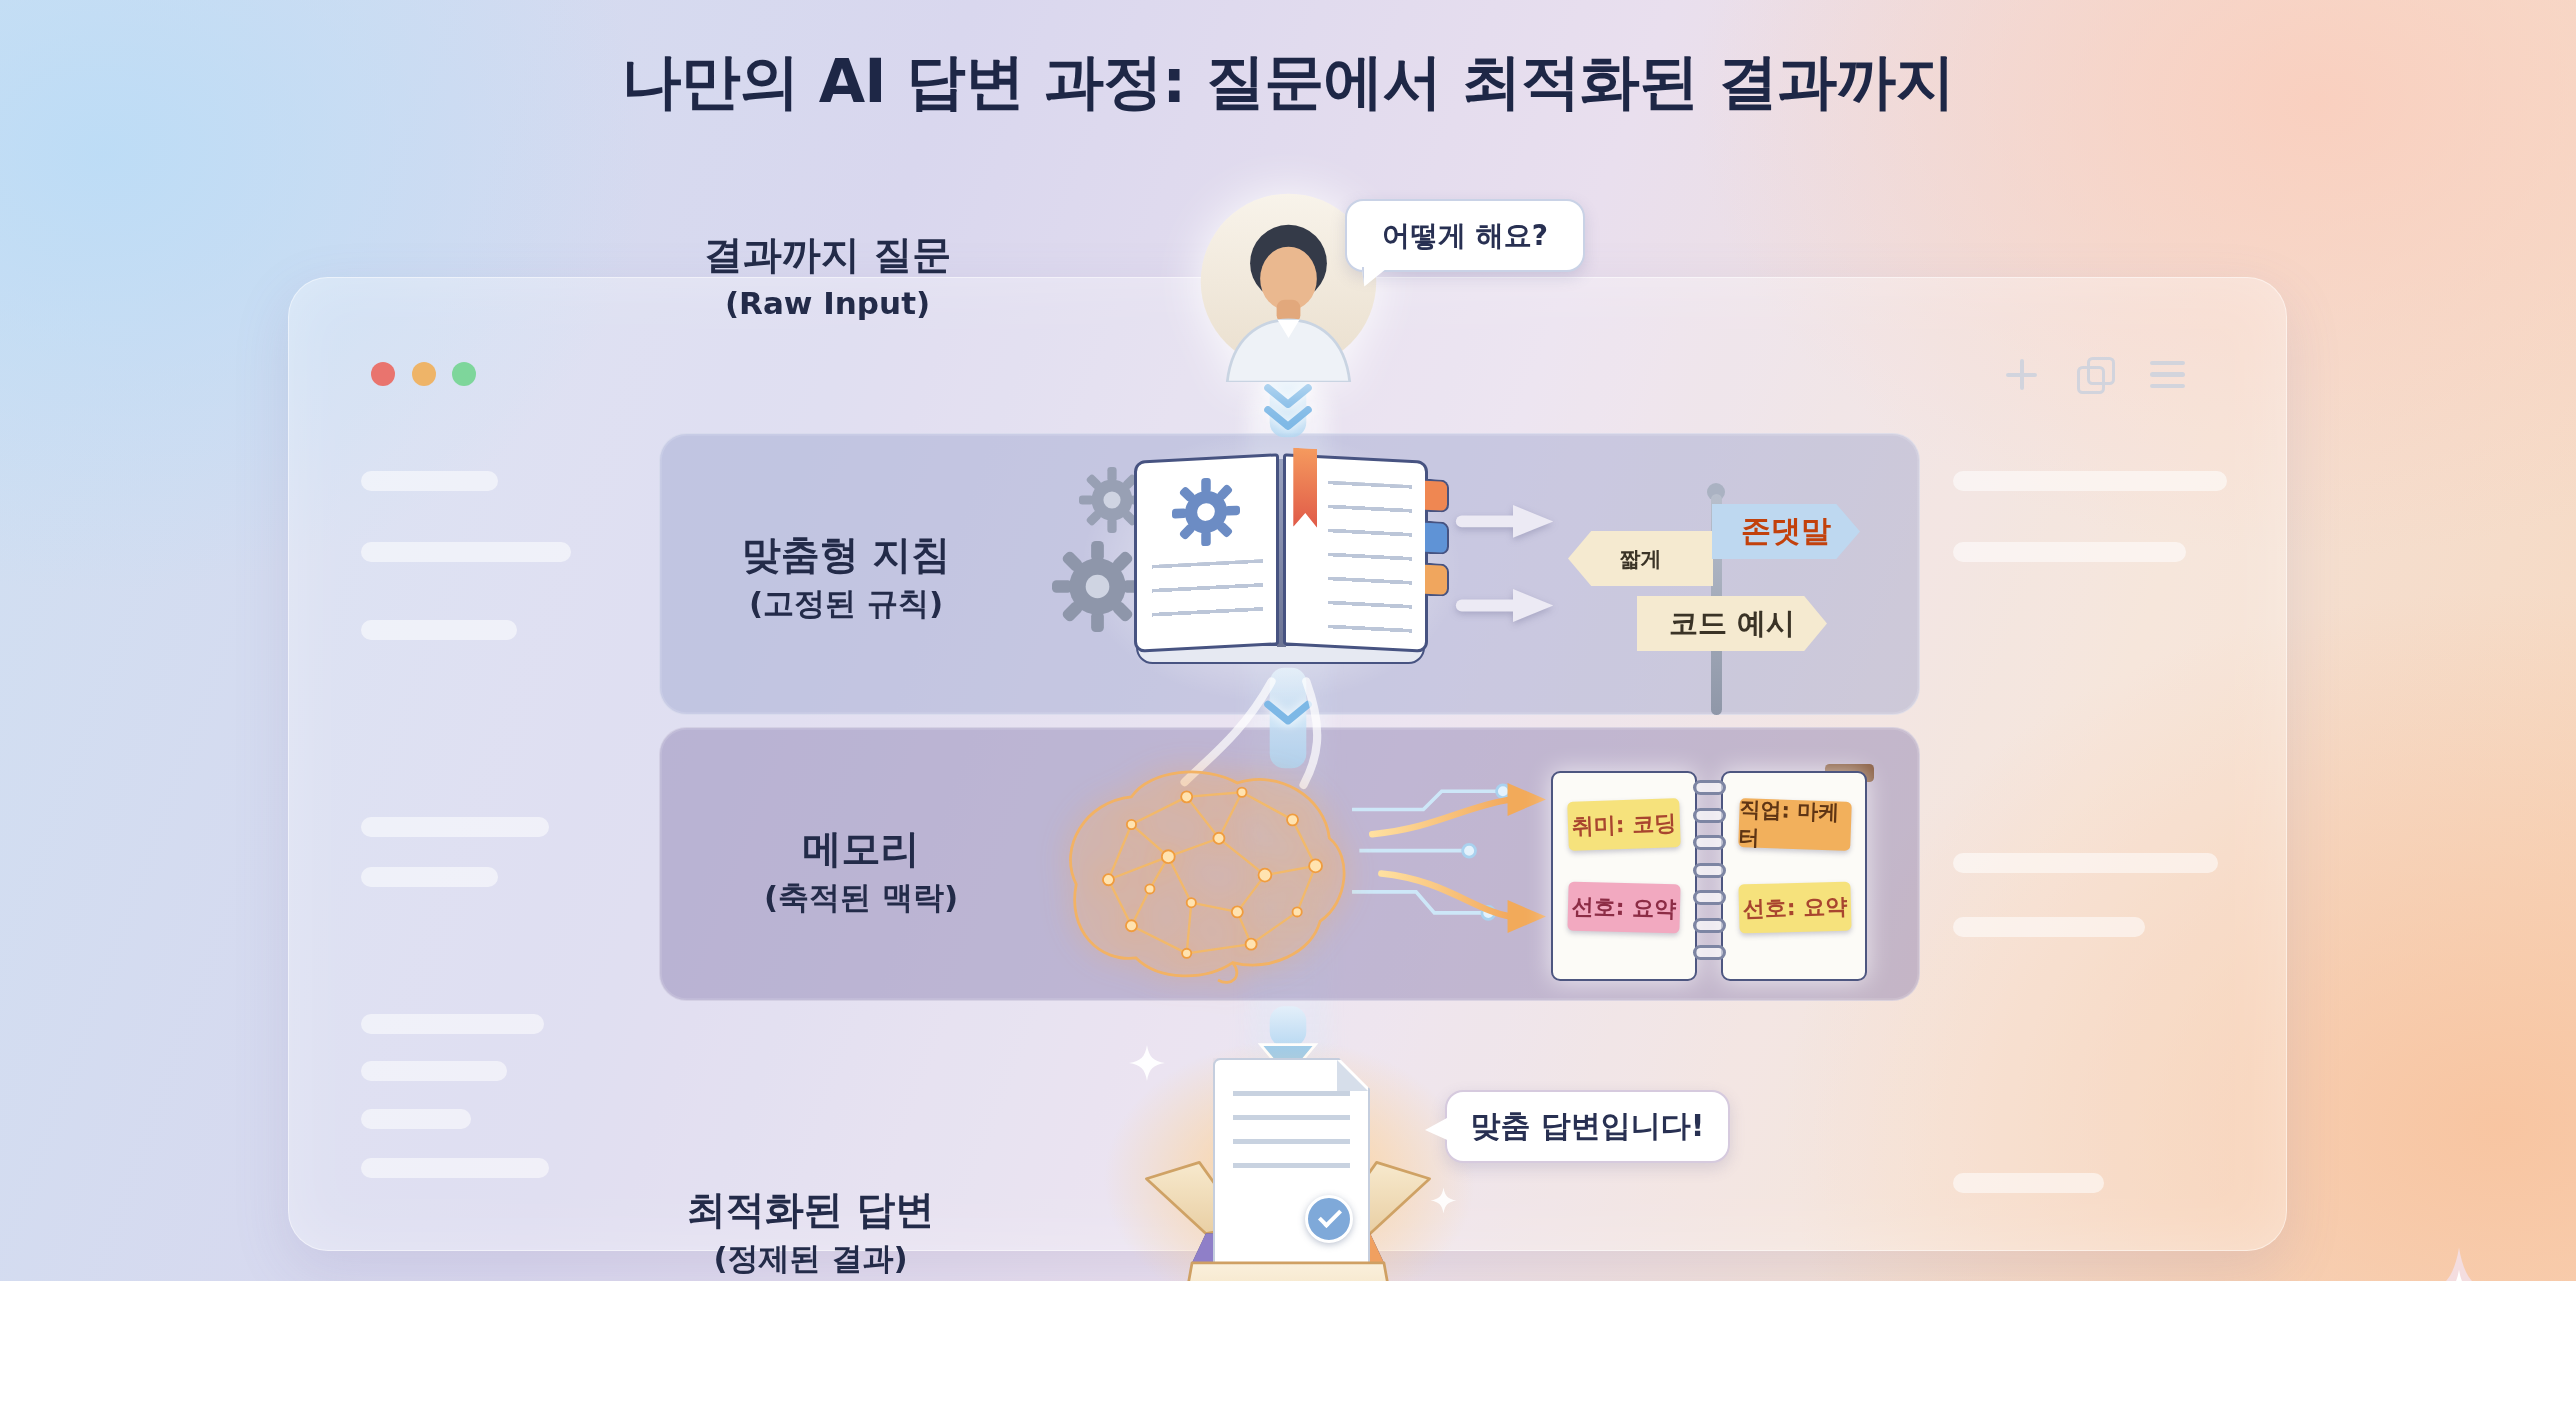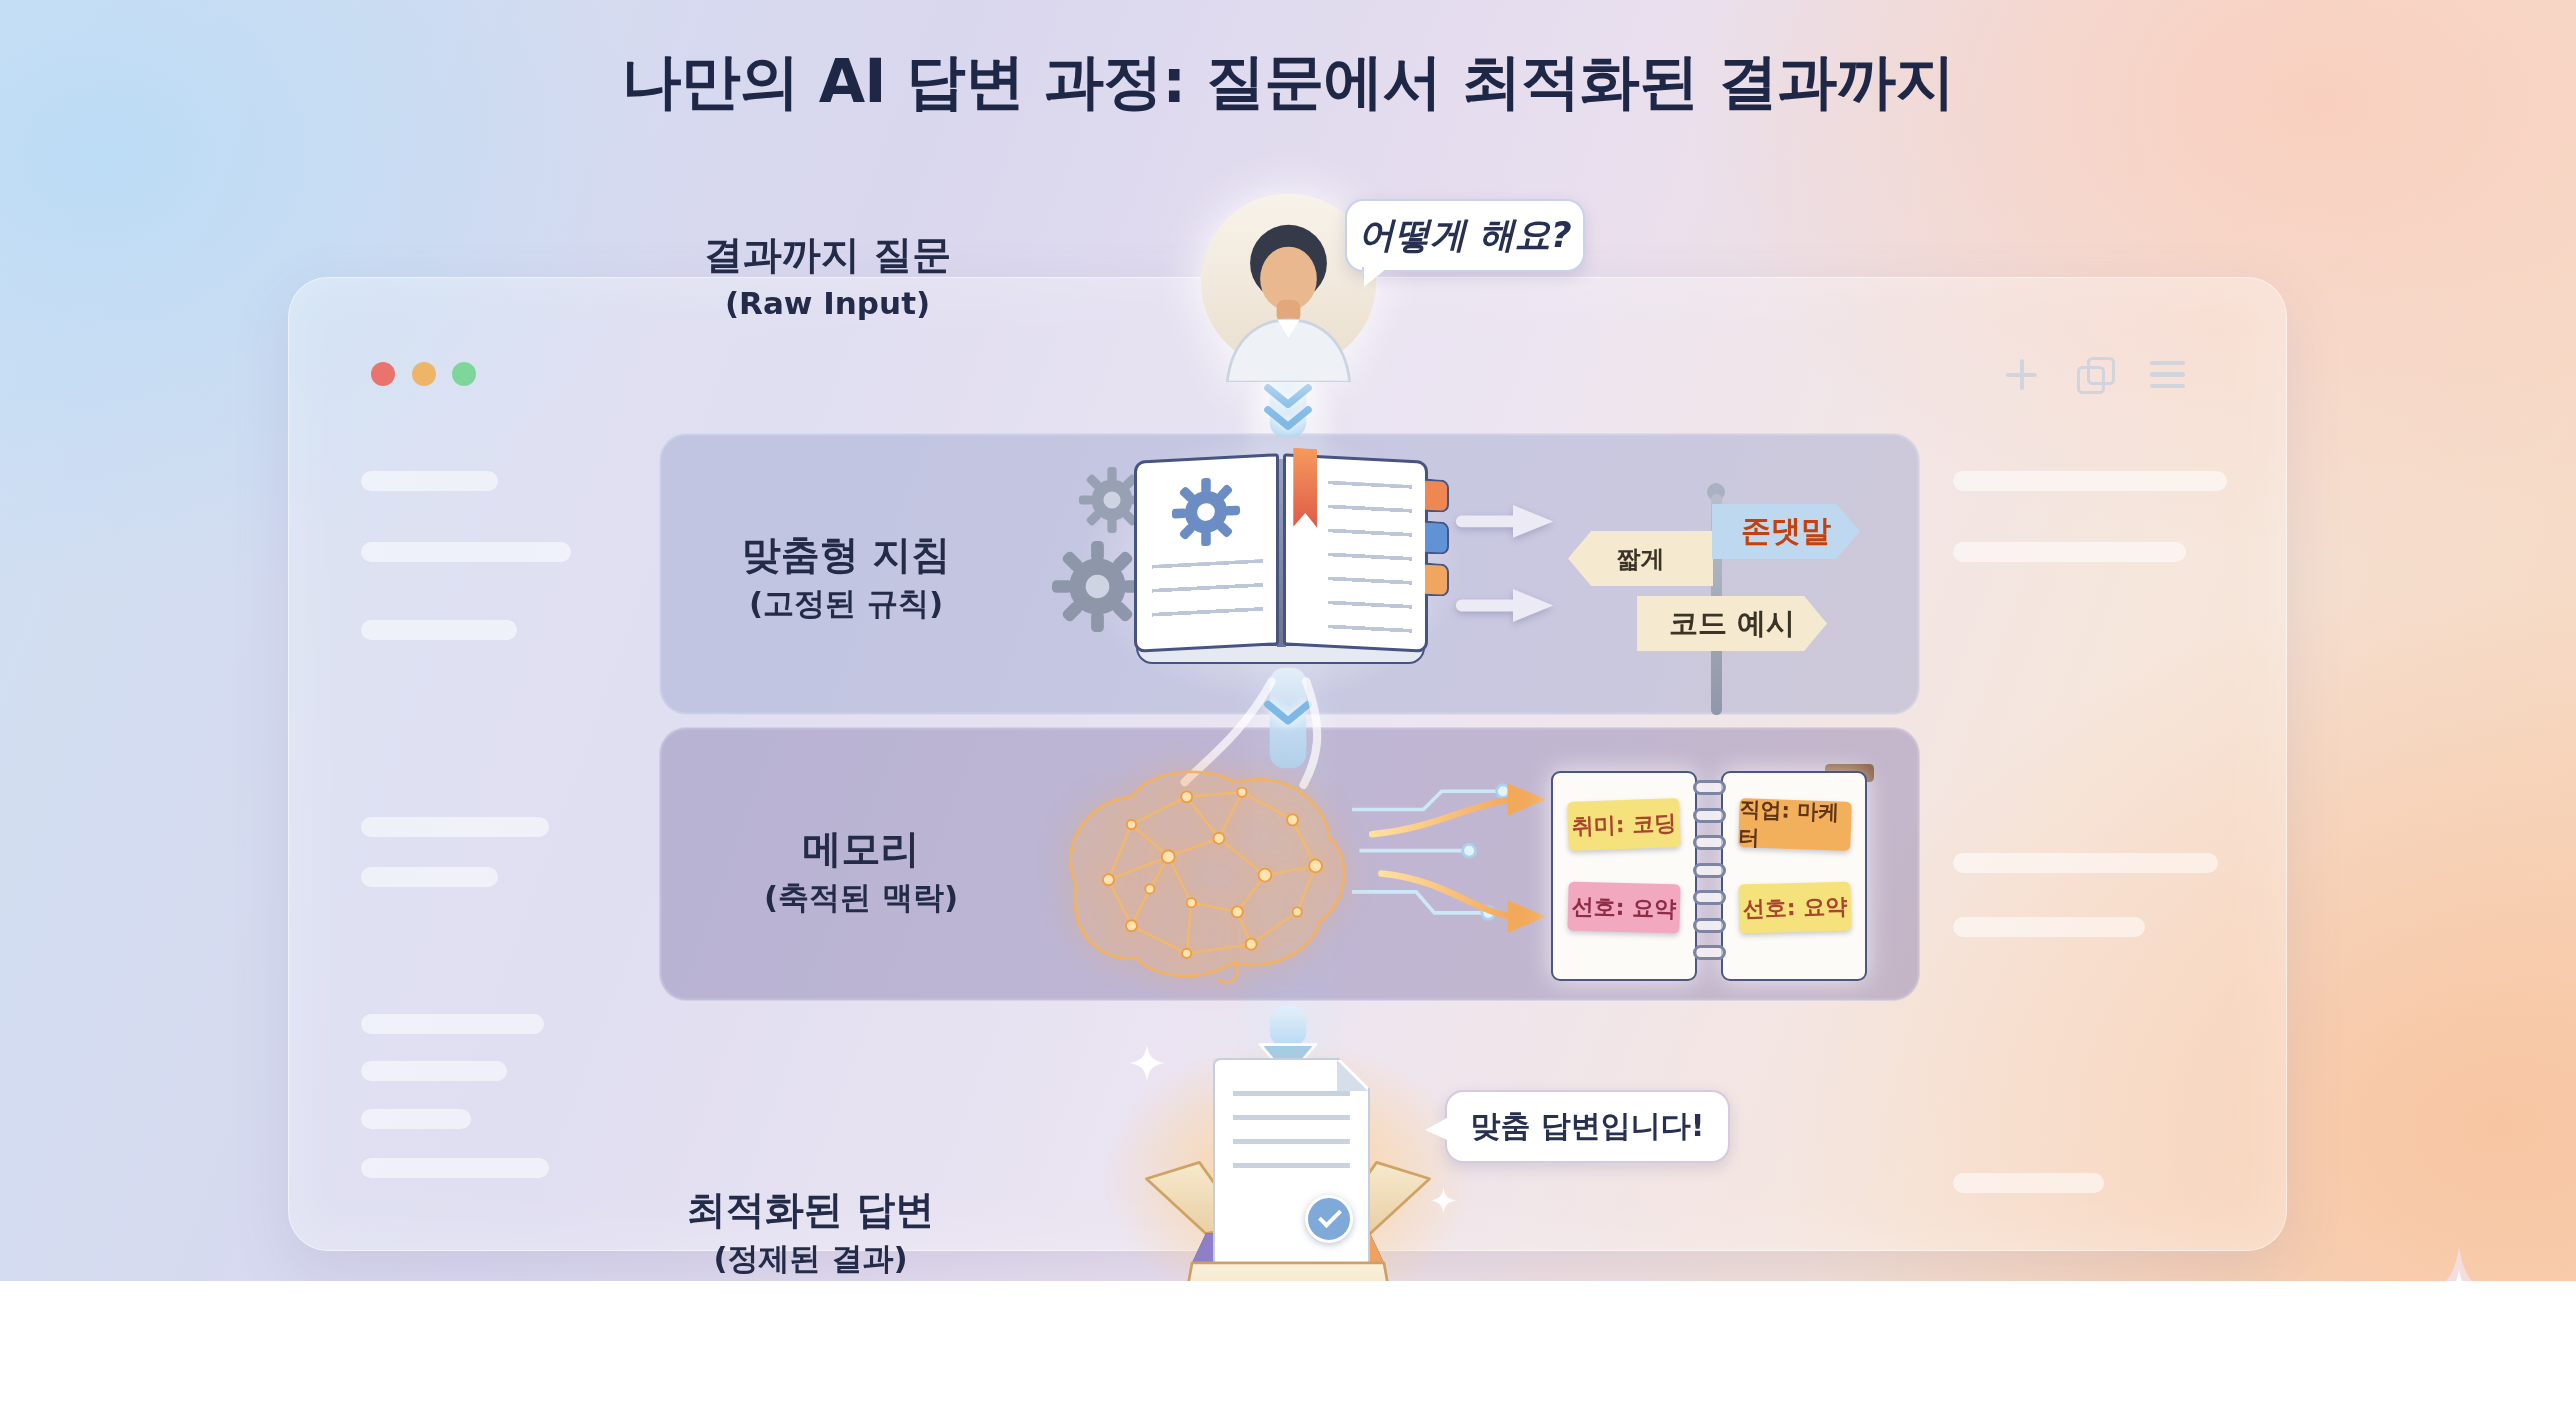--- a/index.html
+++ b/index.html
@@ -64,21 +64,21 @@
   
   .avatar{ position:absolute; left:1195px; top:190px; width:187px; height:192px; z-index:5;
     filter:drop-shadow(0 0 24px rgba(255,255,255,0.9)); }
 
   
   .bubble{ position:absolute; background:#ffffff; border-radius:18.3px;
     display:flex; align-items:center; justify-content:center;
     font-weight:700; color:#283052; z-index:7;
     box-shadow:0 5.5px 14.6px rgba(90,90,140,0.18); }
   .bubble .tail{ position:absolute; background:#ffffff; }
-  .bubble.b1{ left:1345px; top:199px; width:240px; height:73px; border:2.7px solid #c9d2e6; font-size:36px;font-style:italic; }
+  .bubble.b1{ left:1345px; top:199px; width:240px; height:73px; border:2.7px solid #c9d2e6; font-size:28px; }
   .bubble.b1 .tail{ left:14.6px; bottom:-16.5px; width:27.4px; height:20px;
     clip-path:polygon(0 0,100% 0,10% 100%); border-left:2.7px solid #c9d2e6; }
   .bubble.b2{ left:1445px; top:1090px; width:285px; height:73px; border:2.7px solid #d6cade; font-size:30px;justify-content:center; }
   .bubble.b2 .tail{ left:-22px; top:24px; width:25.6px; height:25.6px;
     clip-path:polygon(100% 0,100% 100%,0 55%); }
 
   
   .bookglow{ position:absolute; left:1079px; top:430px; width:384px; height:274px; z-index:3;
     background:radial-gradient(ellipse at center, rgba(255,255,255,0.8), rgba(255,255,255,0) 70%); }
   .book{ position:absolute; left:1052px; top:450px; width:439px; height:245px; z-index:4; }
@@ -105,21 +105,21 @@
   .tab.t3{ top:99px; background:#f0a65e; }
 
   
   .pole{ position:absolute; left:1711px; top:494px; width:11px; height:221px;
     background:linear-gradient(#b8bfcc,#8f97a8); border-radius:5.5px; z-index:4; }
   .polecap{ position:absolute; left:1707px; top:483px; width:18.3px; height:18.3px;
     border-radius:50%; background:#aab2c2; z-index:4; }
   .sign{ position:absolute; display:flex; align-items:center; justify-content:center;
     font-weight:800; z-index:5; filter:drop-shadow(0 2.7px 4.6px rgba(80,80,120,0.3)); }
   .sign.s1{ left:1568px; top:531px; width:145px; height:55px; background:#f5ead0; color:#3a3326;
-    font-size:24px; clip-path:polygon(16% 0,100% 0,100% 100%,16% 100%,0 50%); }
+    font-size:21px; clip-path:polygon(16% 0,100% 0,100% 100%,16% 100%,0 50%); }
   .sign.s2{ left:1712px; top:504px; width:148px; height:55px; background:#bed8f0; color:#c2410c;
     font-size:30px; clip-path:polygon(0 0,84% 0,100% 50%,84% 100%,0 100%); }
   .sign.s3{ left:1637px; top:596px; width:190px; height:55px; background:#f5ead0; color:#3a3326;
     font-size:29px; clip-path:polygon(0 0,88% 0,100% 50%,88% 100%,0 100%); }
 
   
   .brain{ position:absolute; left:1021px; top:746px; width:359px; height:249px; z-index:4;
     filter:drop-shadow(0 0 14.6px rgba(255,168,70,0.8)); }
 
   

